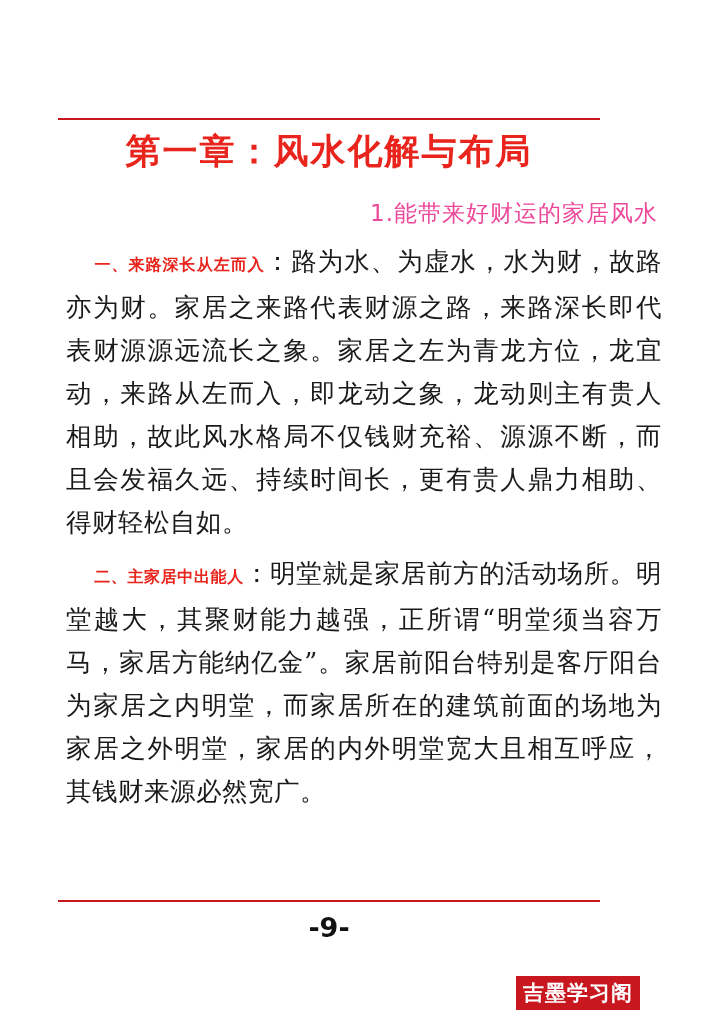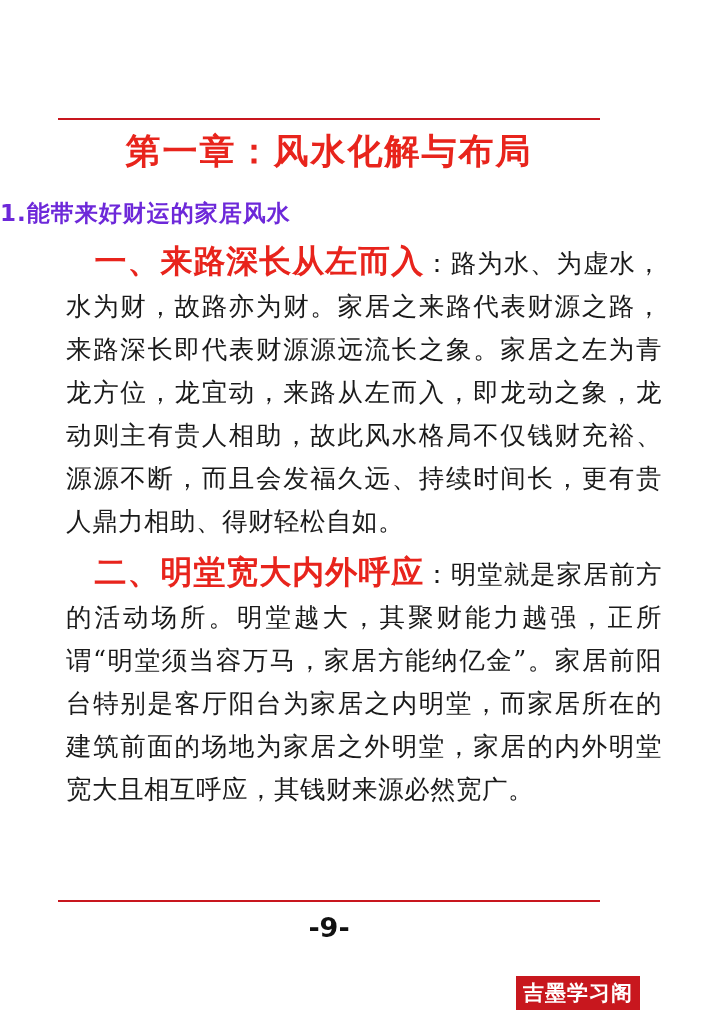--- a/index.html
+++ b/index.html
@@ -41,24 +41,24 @@
     font-size: 35px;
     letter-spacing: 2px;
     white-space: nowrap;
   }
 
   .section-title {
     position: absolute;
     top: 198px;
     left: 0;
     right: 0;
-    text-align: left;
-    color: #6d28d9;
+    text-align: right;
+    color: #ec4899;
     font-family: "DejaVu Sans", "Liberation Sans", sans-serif;
-    font-weight: bold;
+    font-weight: normal;
     font-size: 23px;
     letter-spacing: 1px;
     white-space: nowrap;
   }
 
   .body-text {
     position: absolute;
     top: 240px;
     left: 66px;
     width: 596px;
@@ -73,21 +73,21 @@
     text-indent: 0;
   }
   .indent {
     display: inline-block;
     width: 28px;
   }
   .red {
     color: #e8241c;
     font-family: "DejaVu Sans", "Liberation Sans", sans-serif;
     font-weight: bold;
-    font-size: 32px;
+    font-size: 16px;
   }
 
   .page-number {
     position: absolute;
     top: 912px;
     left: 0;
     right: 0;
     text-align: center;
     color: #111111;
     font-family: "DejaVu Sans", "Liberation Sans", sans-serif;
@@ -131,21 +131,21 @@
 
   <div class="section-title">1.能带来好财运的家居风水</div>
 
   <div class="body-text">
 
     <p class="para">
       <span class="indent"></span><span class="red">一、来路深长从左而入</span><span>：路为水、为虚水，水为财，故路亦为财。家居之来路代表财源之路，来路深长即代表财源源远流长之象。家居之左为青龙方位，龙宜动，来路从左而入，即龙动之象，龙动则主有贵人相助，故此风水格局不仅钱财充裕、源源不断，而且会发福久远、持续时间长，更有贵人鼎力相助、得财轻松自如。</span>
     </p>
 
     <p class="para">
-      <span class="indent"></span><span class="red">二、明堂宽大内外呼应</span><span>：明堂就是家居前方的活动场所。明堂越大，其聚财能力越强，正所谓“明堂须当容万马，家居方能纳亿金”。家居前阳台特别是客厅阳台为家居之内明堂，而家居所在的建筑前面的场地为家居之外明堂，家居的内外明堂宽大且相互呼应，其钱财来源必然宽广。</span>
+      <span class="indent"></span><span class="red">二、主家居中出能人</span><span>：明堂就是家居前方的活动场所。明堂越大，其聚财能力越强，正所谓“明堂须当容万马，家居方能纳亿金”。家居前阳台特别是客厅阳台为家居之内明堂，而家居所在的建筑前面的场地为家居之外明堂，家居的内外明堂宽大且相互呼应，其钱财来源必然宽广。</span>
     </p>
 
 
   </div>
 
   <div class="rule rule-bottom"></div>
 
   <div class="page-number">-9-</div>
 
   <div class="watermark">

